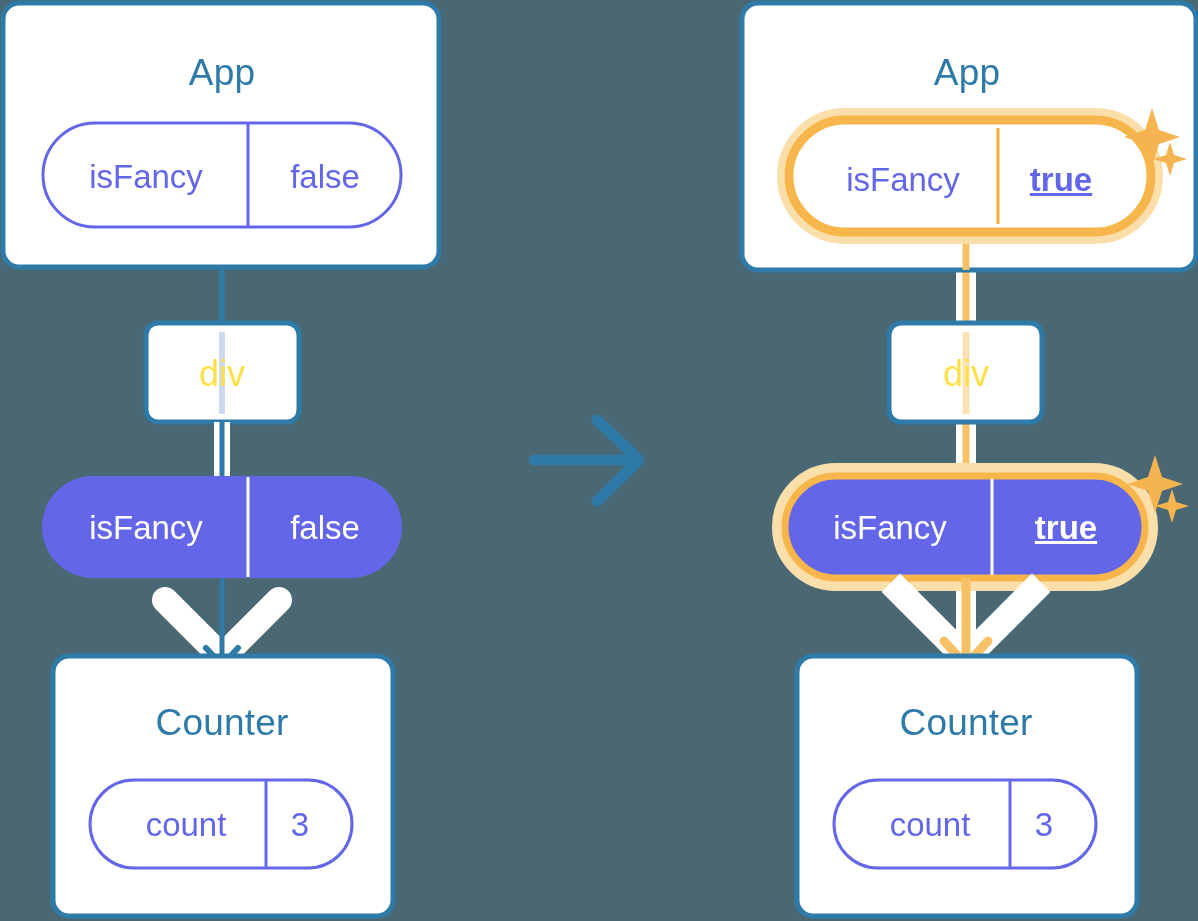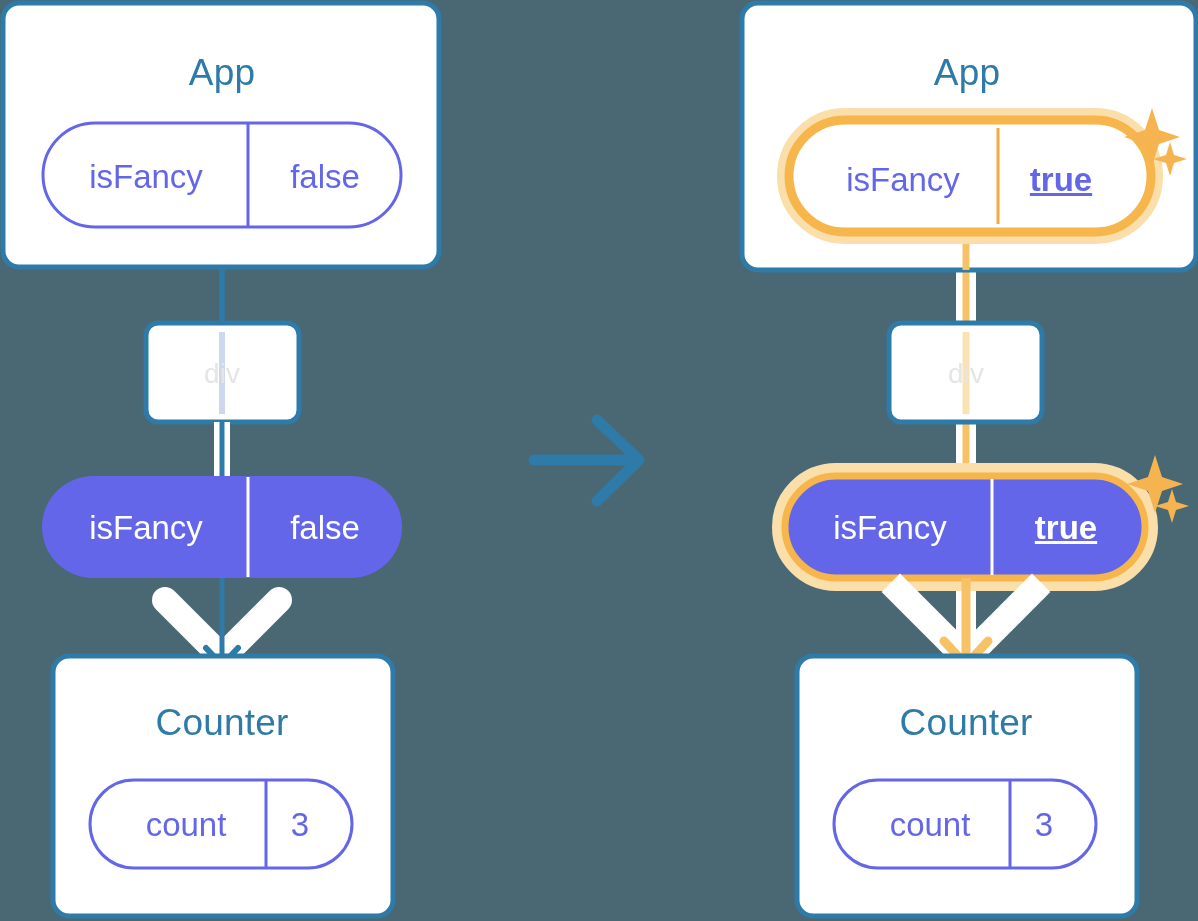--- a/index.html
+++ b/index.html
@@ -41,22 +41,22 @@
   .pill-key-outline, .pill-val-outline {
     font-size: 33px;
     color: #6366e8;
   }
   .pill-key-solid, .pill-val-solid {
     font-size: 33px;
     color: #ffffff;
   }
   .bold { font-weight: bold; text-decoration: underline; }
   .div-label {
-    font-size: 28px;
-    color: #e5e5e5;
+    font-size: 36px;
+    color: #fde047;
   }
   .ctr {
     transform: translate(-50%, -50%);
   }
 </style>
 </head>
 <body>
 
 <div id="stage">
 

